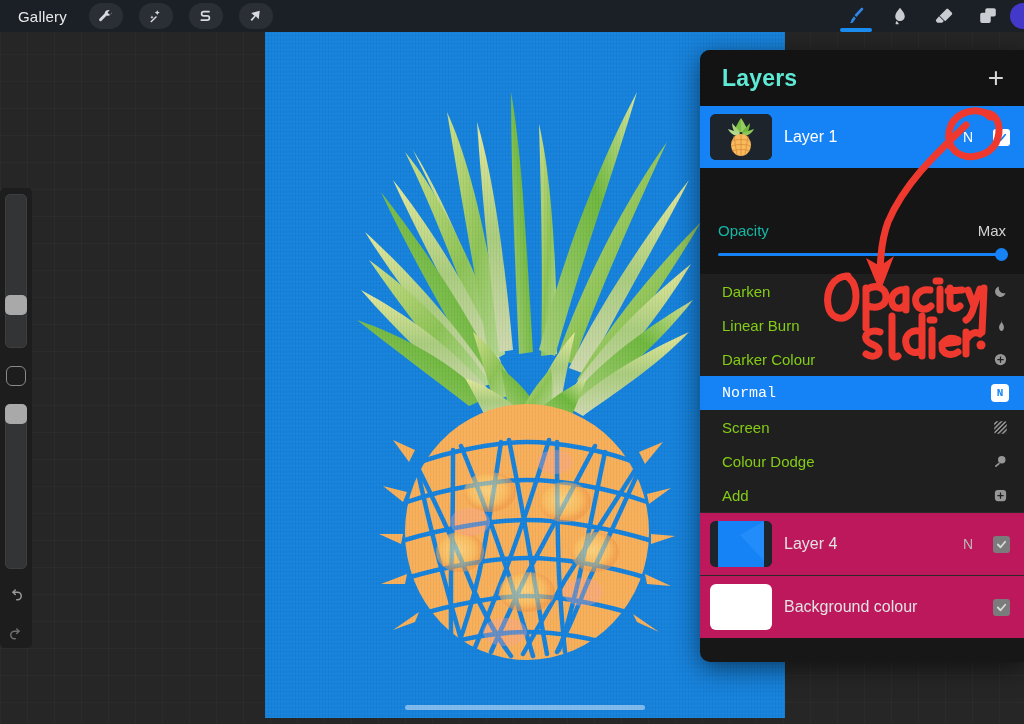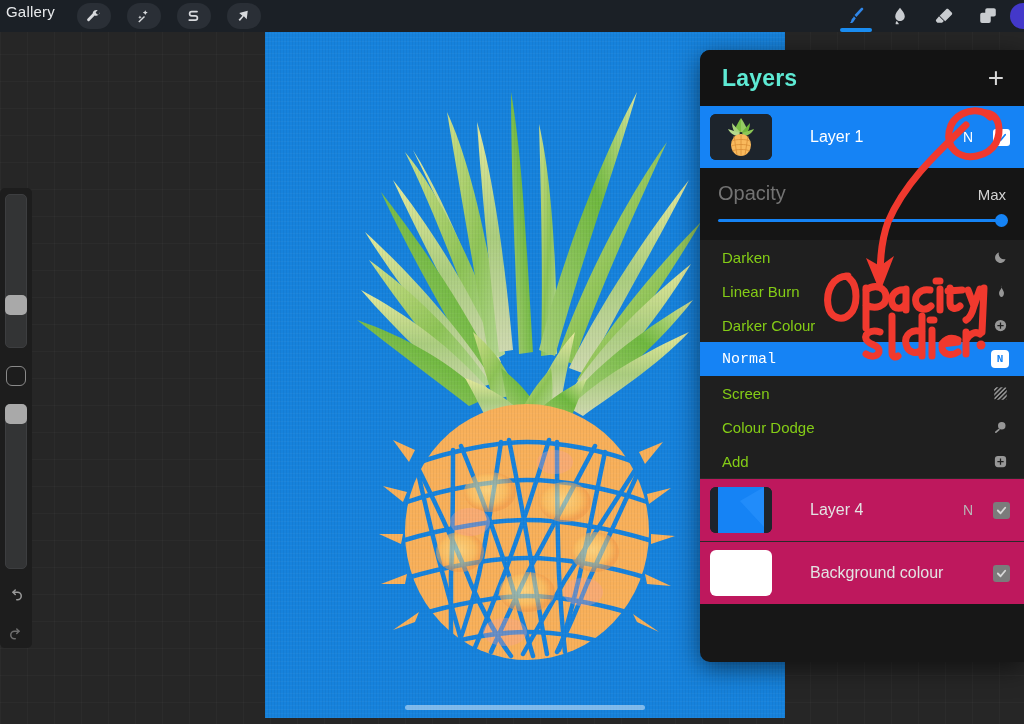--- a/index.html
+++ b/index.html
@@ -11,21 +11,21 @@
   
   .workspace{ position:absolute; inset:0; background:#262626;
     background-image:
       linear-gradient(to right, rgba(255,255,255,.022) 1px, transparent 1px),
       linear-gradient(to bottom, rgba(255,255,255,.022) 1px, transparent 1px);
     background-size:27px 27px; }
 
   
   .topbar{ position:absolute; top:0; left:0; width:1024px; height:32px;
     background:#1b2026; display:flex; align-items:center; z-index:40; }
-  .tb-left{ display:flex; align-items:flex-start; gap:0; padding-left:2px; }
+  .tb-left{ display:flex; align-items:center; gap:0; padding-left:14px; }
   .gallery{ color:#e8eaec; font-size:15px; letter-spacing:.2px; padding:0 14px 0 4px; }
   .tbtn{ width:34px; height:26px; margin:0 8px; display:flex; align-items:center;
     justify-content:center; border-radius:13px; background:#2a2f36; }
   .tbtn svg{ display:block; }
   .tb-right{ margin-left:auto; display:flex; align-items:center; padding-right:0; }
   .tbtn2{ width:44px; height:30px; display:flex; align-items:center; justify-content:center;
     position:relative; }
   .tbtn2.active::after{ content:""; position:absolute; left:6px; right:6px; bottom:-1px;
     height:4px; background:#1a8cf0; border-radius:2px; }
   .colordot{ width:26px; height:26px; border-radius:50%; background:#4338ca;
@@ -66,35 +66,35 @@
   .plus{ margin-left:auto; color:#d8d8d8; font-size:28px; font-weight:300; line-height:1; }
 
   .layer-row{ height:62px; display:flex; align-items:center; padding:0 14px 0 10px;
     position:relative; }
   .layer-row.sel{ background:#1583f5; }
   .layer-row.plain{ background:#be185d; }
   .thumb{ width:62px; height:46px; border-radius:6px; overflow:hidden; flex:none;
     position:relative; }
   .thumb.dark{ background:#1d242c; }
   .thumb.white{ background:#ffffff; }
-  .lname{ margin-left:38px; color:#fff; font-size:16px; }
+  .lname{ margin-left:12px; color:#fff; font-size:16px; }
   .lname.dim{ color:#e3e3e3; }
   .lmeta{ margin-left:auto; display:flex; align-items:center; gap:20px; }
   .nlabel{ color:#fff; font-size:14px; }
   .nlabel.dim{ color:#b8b8b8; }
   .cbox{ width:17px; height:17px; border-radius:3px; display:flex; align-items:center;
     justify-content:center; }
   .cbox.on-blue{ background:#ffffff; }
   .cbox.on-grey{ background:#7b7b7b; }
   .cbox svg{ display:block; }
 
   
   .opacity-block{ background:#151515; padding:14px 18px 18px; }
   .op-row{ display:flex; align-items:baseline; }
-  .op-label{ color:#737373; font-size:20px; }
+  .op-label{ color:#14b8a6; font-size:15px;margin-top:40px; }
   .op-max{ margin-left:auto; color:#d2d2d2; font-size:15px; }
   .op-track{ position:relative; margin-top:14px; height:3px; background:#1583f5;
     border-radius:2px; }
   .op-knob{ position:absolute; right:-2px; top:-5px; width:13px; height:13px;
     border-radius:50%; background:#1583f5; }
 
   
   .blend{ background:#1f1f1f; }
   .bitem{ height:34px; display:flex; align-items:center; padding:0 14px 0 22px; }
   .bitem.sel{ background:#1583f5;font-family:Liberation Mono, monospace; }

